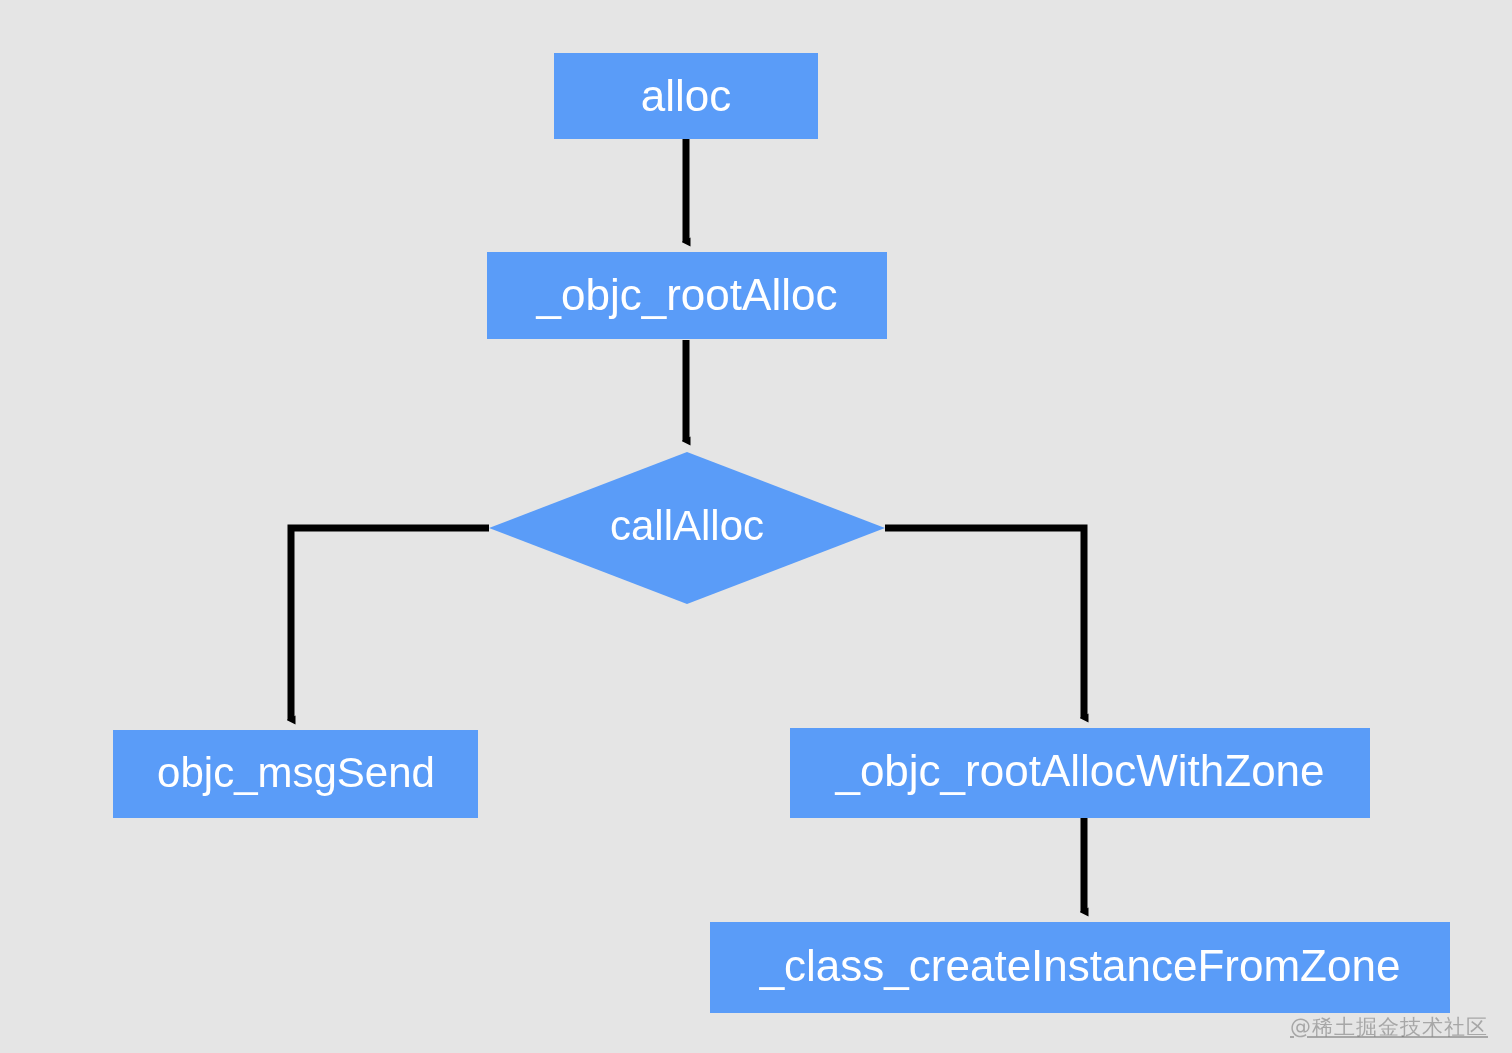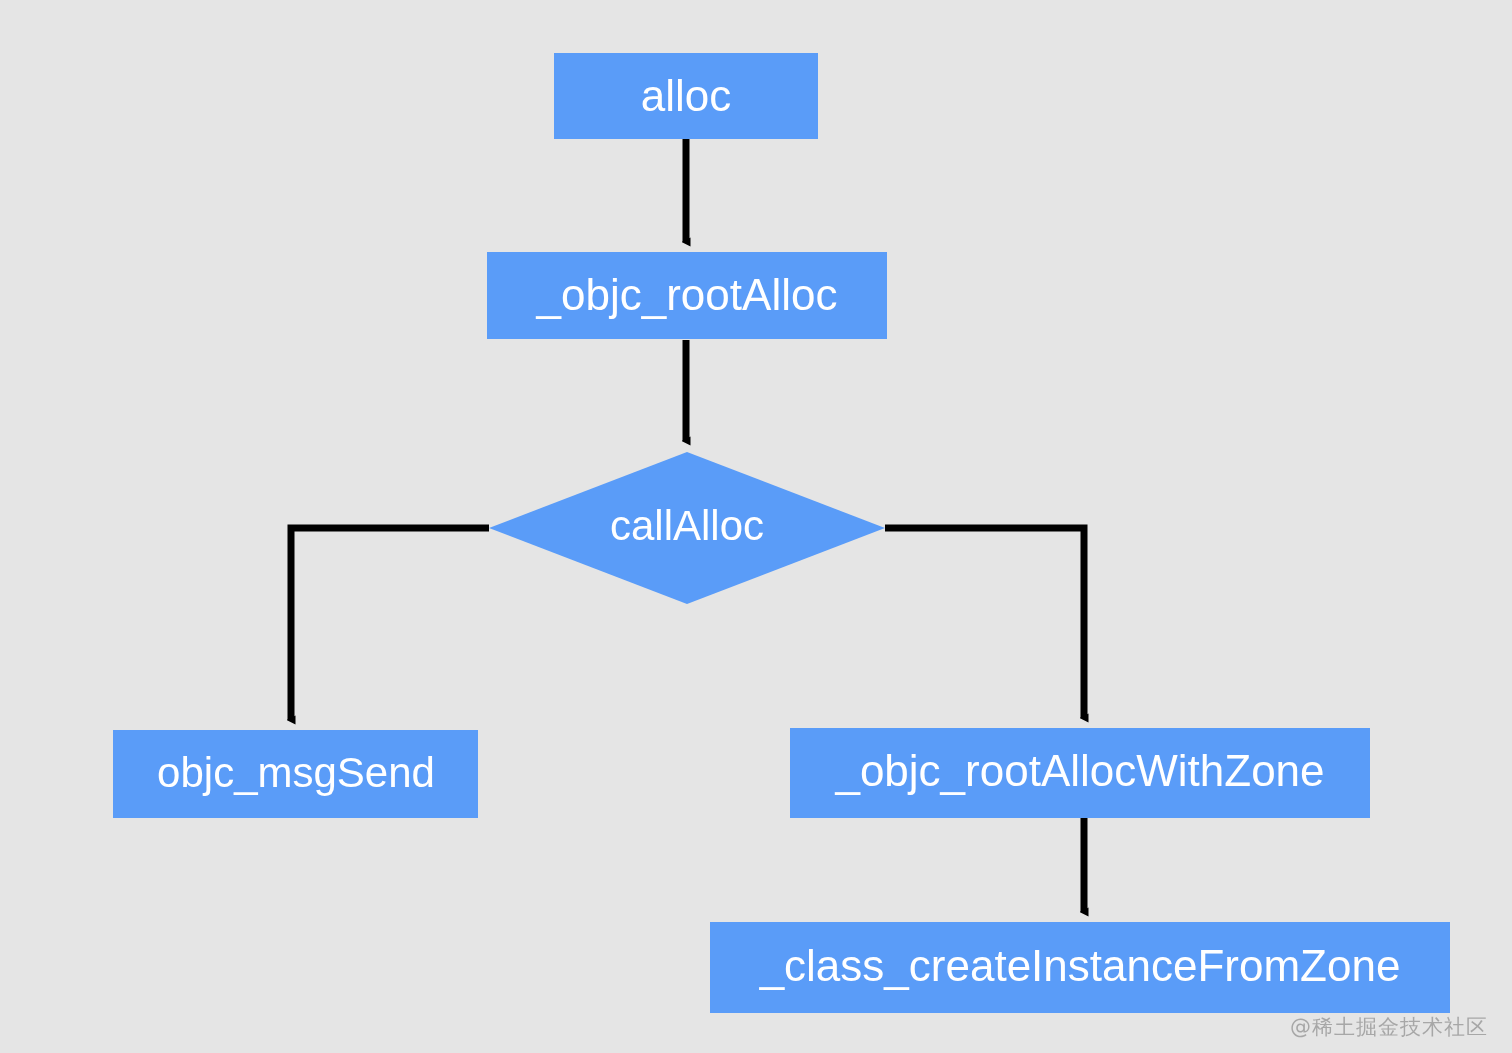--- a/index.html
+++ b/index.html
@@ -39,20 +39,21 @@
   .watermark {
     position: absolute;
     right: 24px;
     bottom: 12px;
     font-family: "DejaVu Sans", "Liberation Sans", sans-serif;
     font-size: 21px;
     color: rgba(90, 90, 90, 0.45);
     letter-spacing: 1px;
     white-space: nowrap;
     user-select: none;
+    text-decoration: underline;
   }
 </style>
 </head>
 <body>
 
 <div id="canvas">
 
   <svg id="flow-svg" viewBox="0 0 1512 1053">
     <defs>
       <marker id="arrowhead" markerWidth="10" markerHeight="9" refX="4.6" refY="4.5" orient="auto" markerUnits="userSpaceOnUse">

